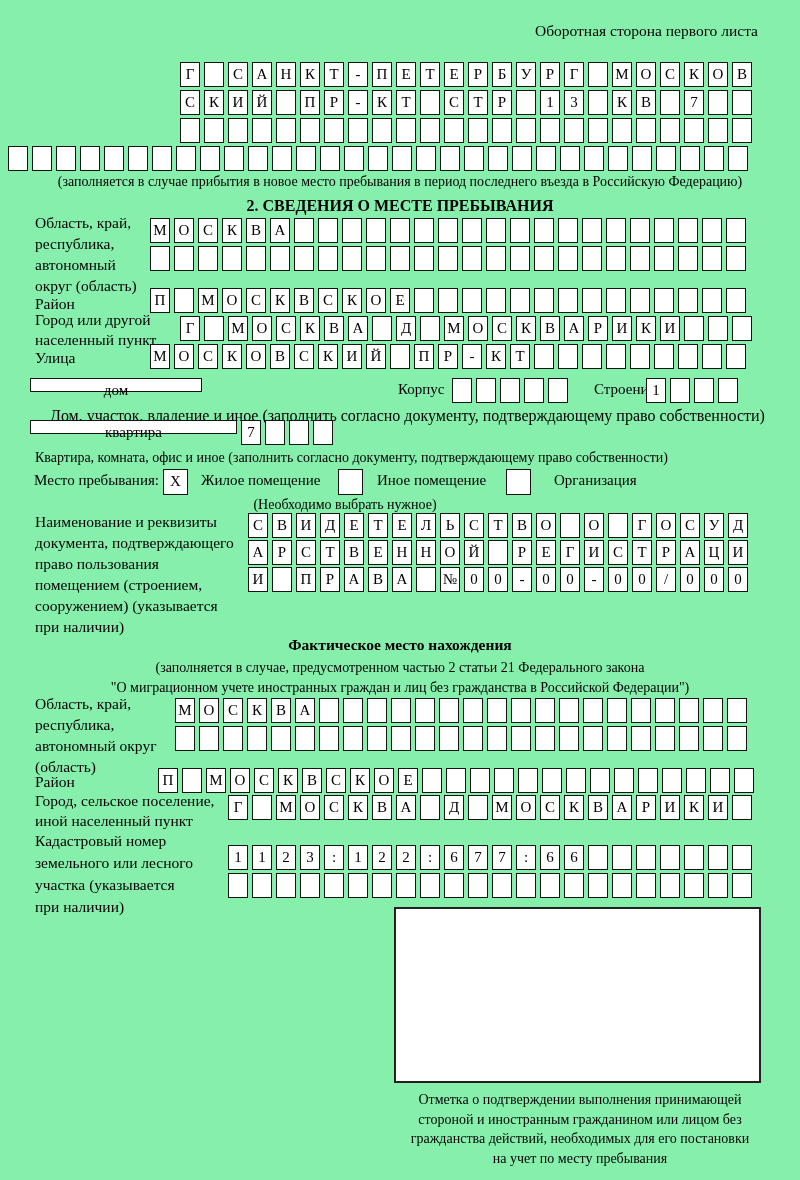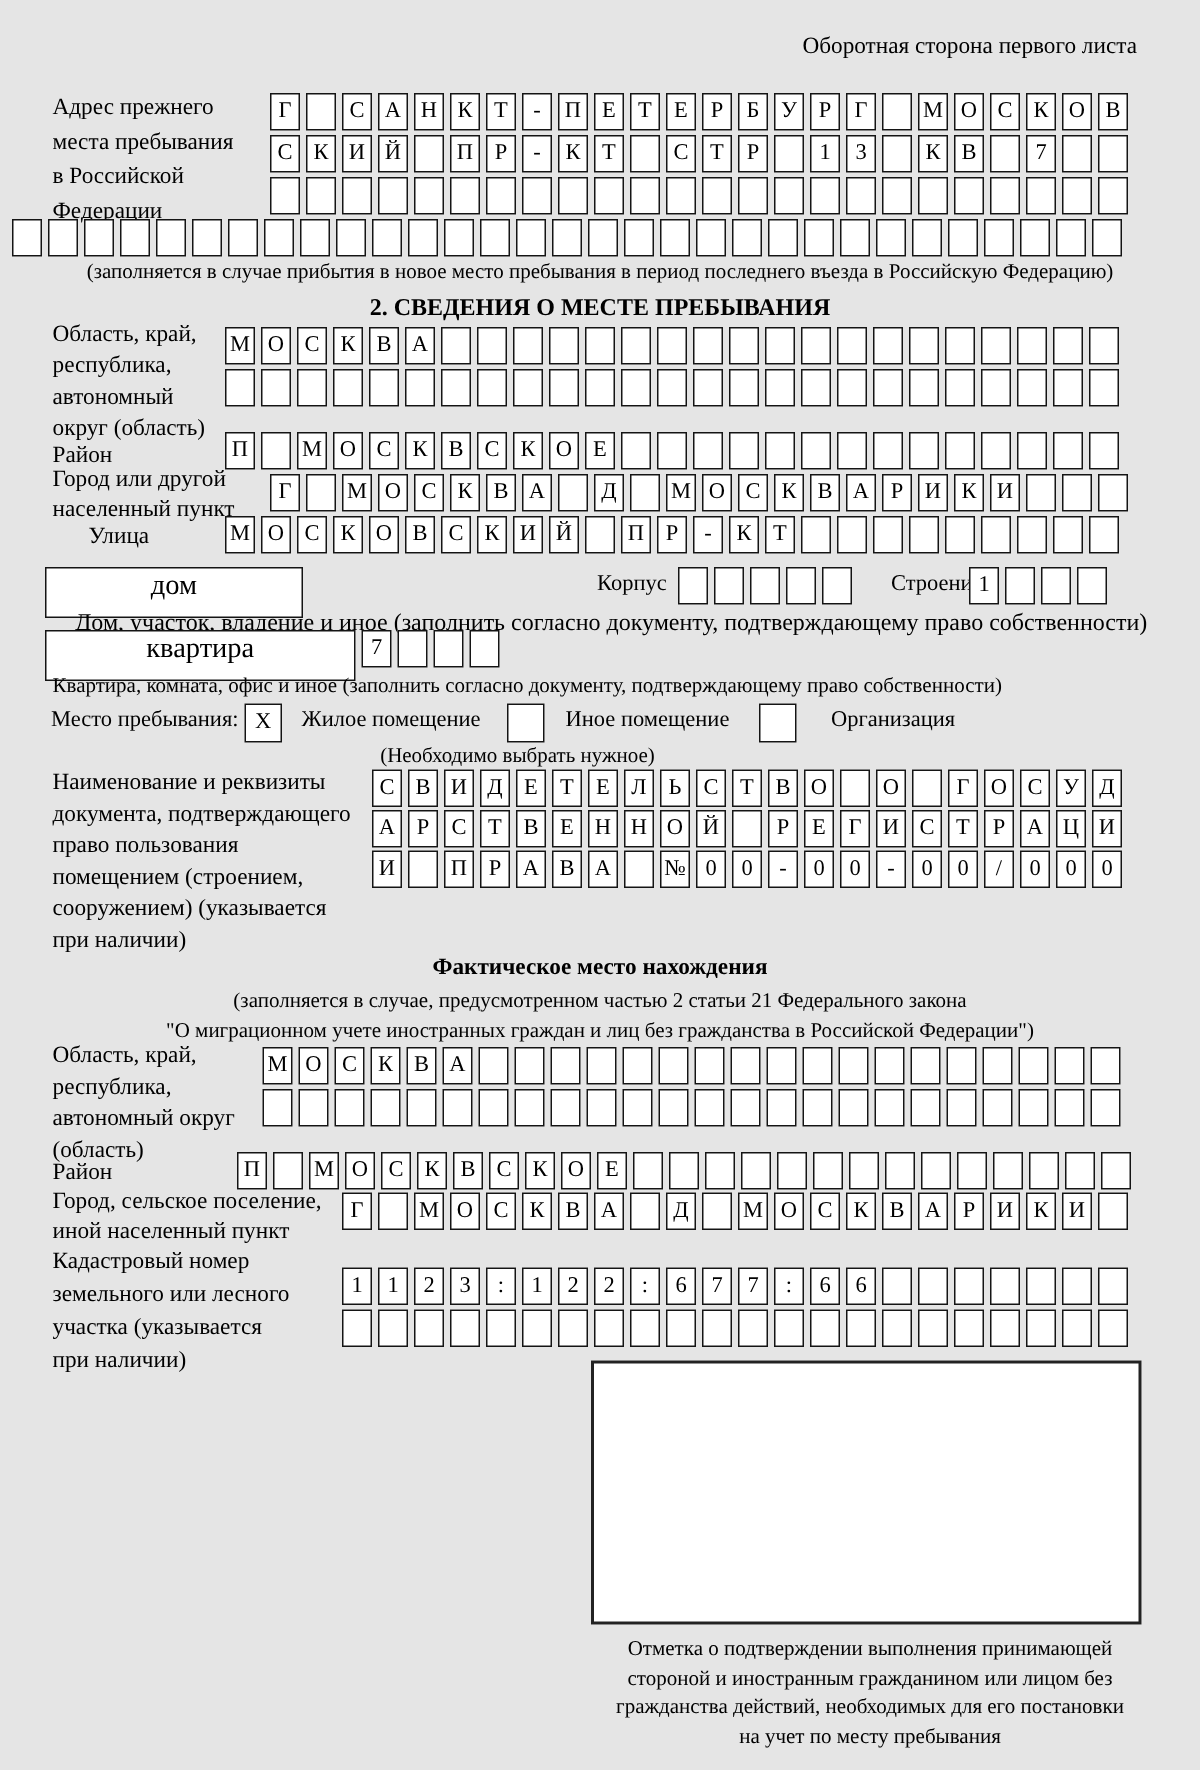--- a/index.html
+++ b/index.html
@@ -1,51 +1,47 @@
 <!DOCTYPE html>
 <html><head>
 <meta charset="utf-8">
 <style>
   html,body{margin:0;padding:0;background:#fff;}
   .page{
-    position:relative;width:800px;height:1180px;background:#e5e5e5;color:#000;
+    position:relative;width:800px;height:1180px;background:#86efac;color:#000;
     font-family:"Liberation Serif","DejaVu Serif",serif;overflow:hidden;text-decoration:underline;
   }
   .lbl{position:absolute;font-size:15.5px;line-height:21px;white-space:pre-line;}
   .cap{position:absolute;font-size:14px;}
   .center{left:0;width:800px;text-align:center;}
   .bold{font-weight:bold;}
   .cellrow{position:absolute;white-space:nowrap;}
   .cell{
     display:inline-block;box-sizing:border-box;width:20px;height:25px;
     border:1.6px solid #141414;margin-right:4px;text-align:center;
     font-size:15px;line-height:22px;background:#fff;vertical-align:top;
   }
   .widebox{
-    position:absolute;box-sizing:border-box;border:1.6px solid #141414;height:34px;
-    text-align:center;font-size:19px;line-height:23px;background:#fff;
+    position:absolute;box-sizing:border-box;border:1.6px solid #141414;height:14px;
+    text-align:center;font-size:15px;line-height:23px;background:#fff;
   }
   .checkbox{
     position:absolute;box-sizing:border-box;width:25px;height:26px;
     border:1.7px solid #141414;text-align:center;font-size:15px;line-height:23px;background:#fff;
   }
   .inline-lbl{position:absolute;font-size:15px;white-space:nowrap;}
   .stampbox{position:absolute;box-sizing:border-box;border:2px solid #222;background:#fff;}
 </style>
 </head>
 <body>
 
 <div class="page">
 
   <div class="lbl" style="top:20px;right:42px;white-space:nowrap;">Оборотная сторона первого листа</div>
 
-  <div class="lbl" style="left:35px;top:60px;line-height:23px;">Адрес прежнего
-места пребывания
-в Российской
-Федерации</div>
   <div class="cellrow" style="left:180px;top:62px;"><span class="cell">Г</span><span class="cell"></span><span class="cell">С</span><span class="cell">А</span><span class="cell">Н</span><span class="cell">К</span><span class="cell">Т</span><span class="cell">-</span><span class="cell">П</span><span class="cell">Е</span><span class="cell">Т</span><span class="cell">Е</span><span class="cell">Р</span><span class="cell">Б</span><span class="cell">У</span><span class="cell">Р</span><span class="cell">Г</span><span class="cell"></span><span class="cell">М</span><span class="cell">О</span><span class="cell">С</span><span class="cell">К</span><span class="cell">О</span><span class="cell">В</span></div>
   <div class="cellrow" style="left:180px;top:90px;"><span class="cell">С</span><span class="cell">К</span><span class="cell">И</span><span class="cell">Й</span><span class="cell"></span><span class="cell">П</span><span class="cell">Р</span><span class="cell">-</span><span class="cell">К</span><span class="cell">Т</span><span class="cell"></span><span class="cell">С</span><span class="cell">Т</span><span class="cell">Р</span><span class="cell"></span><span class="cell">1</span><span class="cell">3</span><span class="cell"></span><span class="cell">К</span><span class="cell">В</span><span class="cell"></span><span class="cell">7</span><span class="cell"></span><span class="cell"></span></div>
   <div class="cellrow" style="left:180px;top:118px;"><span class="cell"></span><span class="cell"></span><span class="cell"></span><span class="cell"></span><span class="cell"></span><span class="cell"></span><span class="cell"></span><span class="cell"></span><span class="cell"></span><span class="cell"></span><span class="cell"></span><span class="cell"></span><span class="cell"></span><span class="cell"></span><span class="cell"></span><span class="cell"></span><span class="cell"></span><span class="cell"></span><span class="cell"></span><span class="cell"></span><span class="cell"></span><span class="cell"></span><span class="cell"></span><span class="cell"></span></div>
   <div class="cellrow" style="left:8px;top:146px;"><span class="cell"></span><span class="cell"></span><span class="cell"></span><span class="cell"></span><span class="cell"></span><span class="cell"></span><span class="cell"></span><span class="cell"></span><span class="cell"></span><span class="cell"></span><span class="cell"></span><span class="cell"></span><span class="cell"></span><span class="cell"></span><span class="cell"></span><span class="cell"></span><span class="cell"></span><span class="cell"></span><span class="cell"></span><span class="cell"></span><span class="cell"></span><span class="cell"></span><span class="cell"></span><span class="cell"></span><span class="cell"></span><span class="cell"></span><span class="cell"></span><span class="cell"></span><span class="cell"></span><span class="cell"></span><span class="cell"></span></div>
   <div class="cap center" style="top:174px;">(заполняется в случае прибытия в новое место пребывания в период последнего въезда в Российскую Федерацию)</div>
 
   <div class="lbl bold center" style="top:195px;font-size:16px;position:absolute;">2. СВЕДЕНИЯ О МЕСТЕ ПРЕБЫВАНИЯ</div>
 
   <div class="lbl" style="left:35px;top:212px;">Область, край,
 республика,
@@ -54,21 +50,21 @@
   <div class="cellrow" style="left:150px;top:218px;"><span class="cell">М</span><span class="cell">О</span><span class="cell">С</span><span class="cell">К</span><span class="cell">В</span><span class="cell">А</span><span class="cell"></span><span class="cell"></span><span class="cell"></span><span class="cell"></span><span class="cell"></span><span class="cell"></span><span class="cell"></span><span class="cell"></span><span class="cell"></span><span class="cell"></span><span class="cell"></span><span class="cell"></span><span class="cell"></span><span class="cell"></span><span class="cell"></span><span class="cell"></span><span class="cell"></span><span class="cell"></span><span class="cell"></span></div>
   <div class="cellrow" style="left:150px;top:246px;"><span class="cell"></span><span class="cell"></span><span class="cell"></span><span class="cell"></span><span class="cell"></span><span class="cell"></span><span class="cell"></span><span class="cell"></span><span class="cell"></span><span class="cell"></span><span class="cell"></span><span class="cell"></span><span class="cell"></span><span class="cell"></span><span class="cell"></span><span class="cell"></span><span class="cell"></span><span class="cell"></span><span class="cell"></span><span class="cell"></span><span class="cell"></span><span class="cell"></span><span class="cell"></span><span class="cell"></span><span class="cell"></span></div>
 
   <div class="lbl" style="left:35px;top:293px;">Район</div>
   <div class="cellrow" style="left:150px;top:288px;"><span class="cell">П</span><span class="cell"></span><span class="cell">М</span><span class="cell">О</span><span class="cell">С</span><span class="cell">К</span><span class="cell">В</span><span class="cell">С</span><span class="cell">К</span><span class="cell">О</span><span class="cell">Е</span><span class="cell"></span><span class="cell"></span><span class="cell"></span><span class="cell"></span><span class="cell"></span><span class="cell"></span><span class="cell"></span><span class="cell"></span><span class="cell"></span><span class="cell"></span><span class="cell"></span><span class="cell"></span><span class="cell"></span><span class="cell"></span></div>
 
   <div class="lbl" style="left:35px;top:310px;line-height:20px;">Город или другой
 населенный пункт</div>
   <div class="cellrow" style="left:180px;top:316px;"><span class="cell">Г</span><span class="cell"></span><span class="cell">М</span><span class="cell">О</span><span class="cell">С</span><span class="cell">К</span><span class="cell">В</span><span class="cell">А</span><span class="cell"></span><span class="cell">Д</span><span class="cell"></span><span class="cell">М</span><span class="cell">О</span><span class="cell">С</span><span class="cell">К</span><span class="cell">В</span><span class="cell">А</span><span class="cell">Р</span><span class="cell">И</span><span class="cell">К</span><span class="cell">И</span><span class="cell"></span><span class="cell"></span><span class="cell"></span></div>
 
-  <div class="lbl" style="left:35px;top:347px;margin-left:24px;">Улица</div>
+  <div class="lbl" style="left:35px;top:347px;">Улица</div>
   <div class="cellrow" style="left:150px;top:344px;"><span class="cell">М</span><span class="cell">О</span><span class="cell">С</span><span class="cell">К</span><span class="cell">О</span><span class="cell">В</span><span class="cell">С</span><span class="cell">К</span><span class="cell">И</span><span class="cell">Й</span><span class="cell"></span><span class="cell">П</span><span class="cell">Р</span><span class="cell">-</span><span class="cell">К</span><span class="cell">Т</span><span class="cell"></span><span class="cell"></span><span class="cell"></span><span class="cell"></span><span class="cell"></span><span class="cell"></span><span class="cell"></span><span class="cell"></span><span class="cell"></span></div>
 
   <div class="widebox" style="left:30px;top:378px;width:172px;">дом</div>
   <div class="inline-lbl" style="left:398px;top:381px;">Корпус</div>
   <div class="cellrow" style="left:452px;top:378px;"><span class="cell"></span><span class="cell"></span><span class="cell"></span><span class="cell"></span><span class="cell"></span></div>
   <div class="inline-lbl" style="left:574px;top:381px;margin-left:20px;">Строение</div>
   <div class="cellrow" style="left:646px;top:378px;"><span class="cell">1</span><span class="cell"></span><span class="cell"></span><span class="cell"></span></div>
   <div class="cap" style="left:50px;top:407px;font-size:16px;">Дом, участок, владение и иное (заполнить согласно документу, подтверждающему право собственности)</div>
 
   <div class="widebox" style="left:30px;top:420px;width:207px;">квартира</div>

